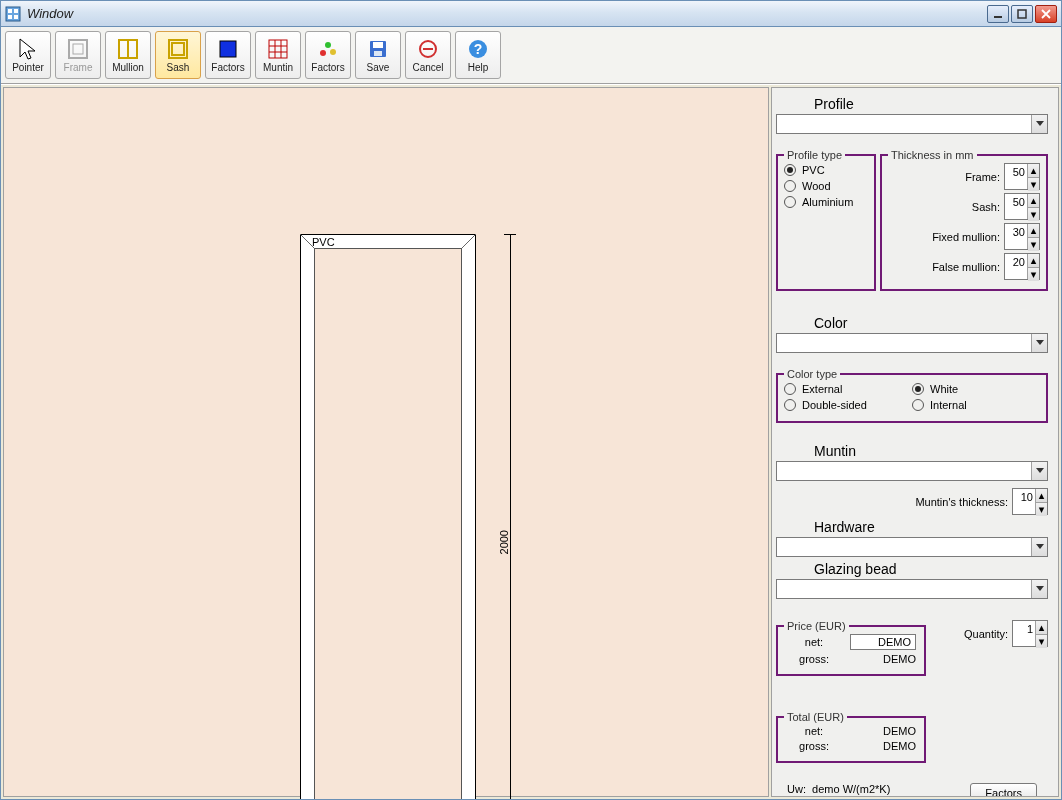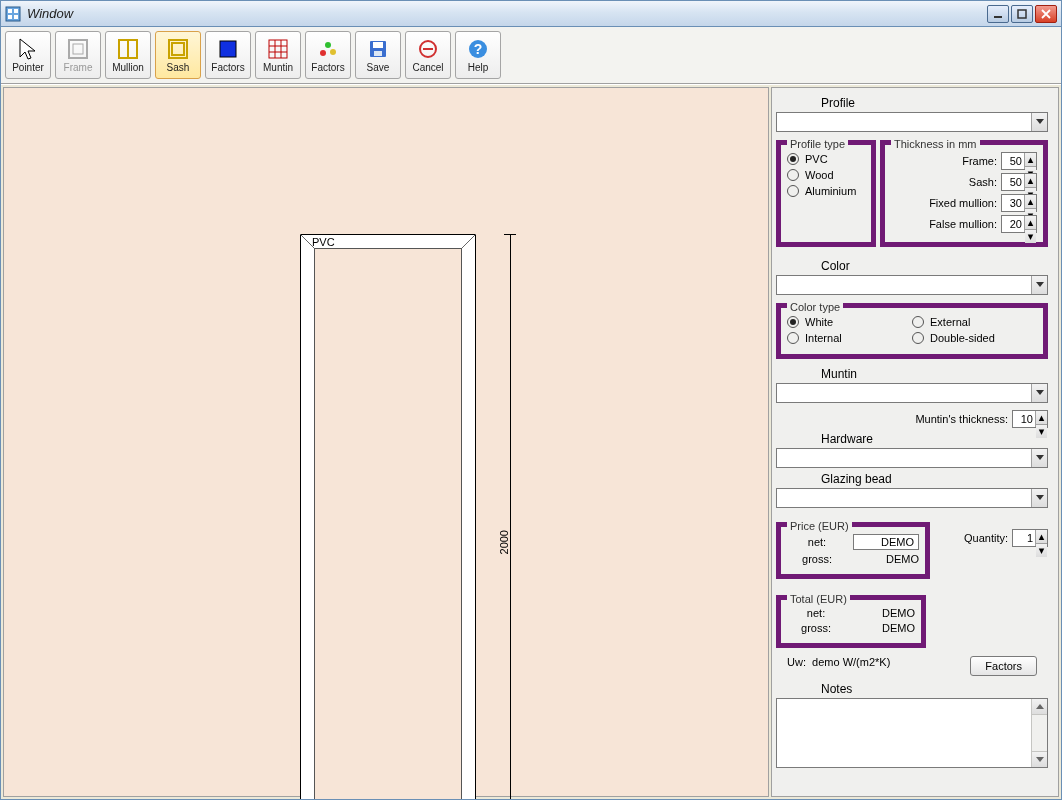--- a/index.html
+++ b/index.html
@@ -93,59 +93,59 @@
 .dim-v .lab2 { position:absolute; left:-6px; top:50%; writing-mode: vertical-rl; transform: rotate(180deg); font-size:11px; }
 
 .sidebar {
   flex: 1;
   background: #f0f0ee;
   padding: 4px 10px 4px 4px;
   overflow-y: auto;
   border: 1px solid #a0a0a0;
   margin: 2px 2px 2px 0;
 }
-.secLabel { font-size: 12px; margin: 4px 16px 2px; padding-left: 29px; }
+.secLabel { font-size: 14px; margin: 4px 9px 2px; padding-left: 29px; }
 .select {
   width: 100%;
   height: 20px;
   border: 1px solid #7a7a7a;
   background: #fff;
   display: flex;
   align-items: center;
   position: relative;
 }
 .select .arrow {
   width: 16px; height: 100%;
   border-left: 1px solid #a0a0a0;
   background: linear-gradient(to bottom,#f2f2f2,#ddd);
   display: flex; align-items:center; justify-content:center;
   position: absolute; right:0; top:0;
 }
 .fieldset {
-  border: 5px solid #701a75;
+  border: 2px solid #701a75;
   padding: 4px 6px 6px;
-  margin: 8px 0;
+  margin: 20px 0;
   position: relative;
 }
 .fieldset .legend {
   position: absolute;
   top: -7px; left: 6px;
   background: #f0f0ee;
   padding: 0 3px;
   font-size: 11px;
   color: #333;
 }
 .radio-row { display: flex; align-items: center; margin: 4px 0; gap: 6px; }
 .radio-row .r { width: 12px; height: 12px; border: 1px solid #555; border-radius: 50%; display:flex; align-items:center; justify-content:center; }
 .radio-row .r.sel::after { content:''; width:6px; height:6px; background:#222; border-radius:50%; }
 .row2 { display: flex; gap: 4px; }
 .row2 > * { flex: 1; }
 .spinRow { display:flex; align-items:center; justify-content:flex-end; margin: 3px 0; gap:4px;}
 .spinRow .lbl { text-align:right; }
-.spin { width: 36px; height: 18px; border:1px solid #7a7a7a; background:#fff; display:flex; position:relative; }
+.spin { width: 36px; height: 27px; border:1px solid #7a7a7a; background:#fff; display:flex; position:relative; }
 .spin .val { flex:1; text-align:right; padding-right:2px; font-size:11px; line-height:16px; }
 .spin .ud { width:12px; border-left:1px solid #a0a0a0; display:flex; flex-direction:column; }
 .spin .ud .u, .spin .ud .d { flex:1; background:linear-gradient(to bottom,#f2f2f2,#ddd); display:flex; align-items:center; justify-content:center; }
 .spin .ud .u { border-bottom:1px solid #a0a0a0; }
 .rowPrice { display:flex; align-items:center; margin:3px 0; }
 .rowPrice .plbl { width:60px; text-align:center; margin-right:6px; }
 .rowPrice .pval { width:66px; text-align:right; font-size:11px; }
 .pvalBox { border:1px solid #7a7a7a; background:#fff; padding:1px 4px; text-align:right; }
 .factorsBtn {
   border:1px solid #7a7a7a; background:linear-gradient(to bottom,#fff,#e5e5e5);
@@ -390,36 +390,36 @@
             <svg width="8" height="6">
               <path d="M0 0 L8 0 L4 5 Z" fill="#333"></path>
             </svg>
           </span>
       </div>
       <div class="fieldset">
         <span class="legend">Color type</span>
         <div style="display:flex">
           <div style="flex:1">
             <div class="radio-row">
+                <span class="r"></span>
+                <span>External</span>
+              </div>
+            <div class="radio-row">
+                <span class="r"></span>
+                <span>Double-sided</span>
+              </div>
+          </div>
+          <div style="flex:1">
+            <div class="radio-row">
                 <span class="r sel"></span>
                 <span>White</span>
               </div>
             <div class="radio-row">
                 <span class="r"></span>
                 <span>Internal</span>
-              </div>
-          </div>
-          <div style="flex:1">
-            <div class="radio-row">
-                <span class="r"></span>
-                <span>External</span>
-              </div>
-            <div class="radio-row">
-                <span class="r"></span>
-                <span>Double-sided</span>
               </div>
           </div>
         </div>
       </div>
 
       <div class="secLabel">Muntin</div>
       <div class="select">
         <span></span>
         <span class="arrow">
             <svg width="8" height="6">

